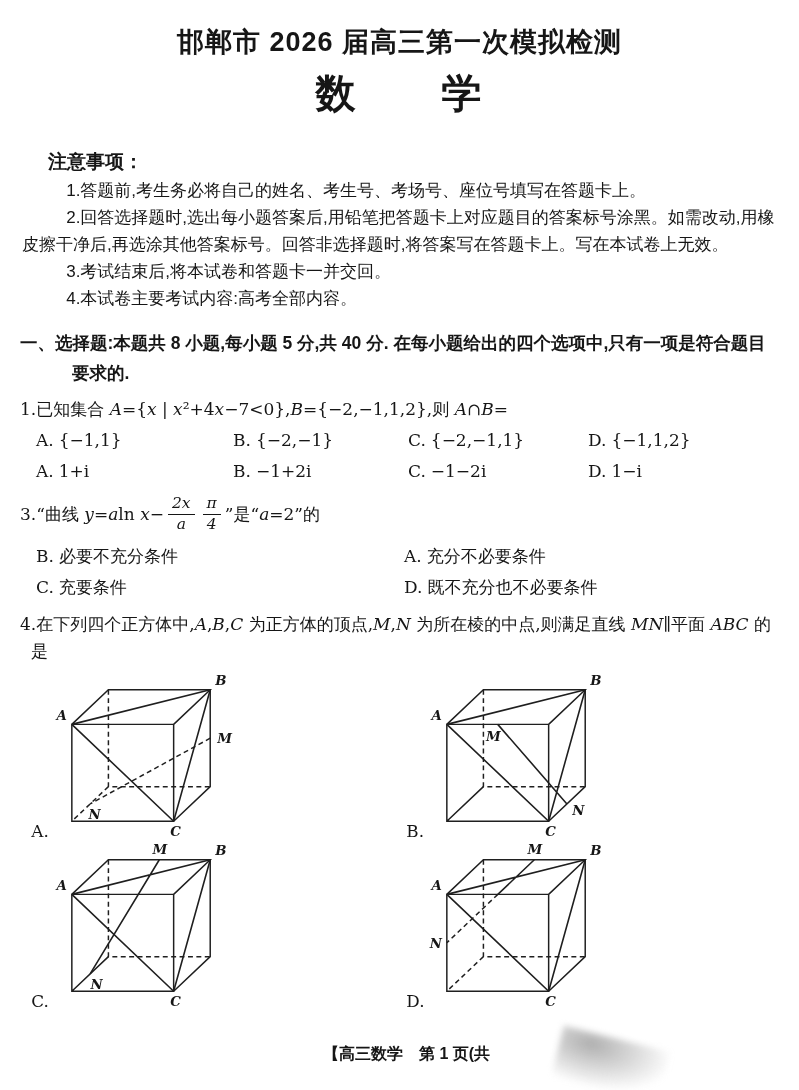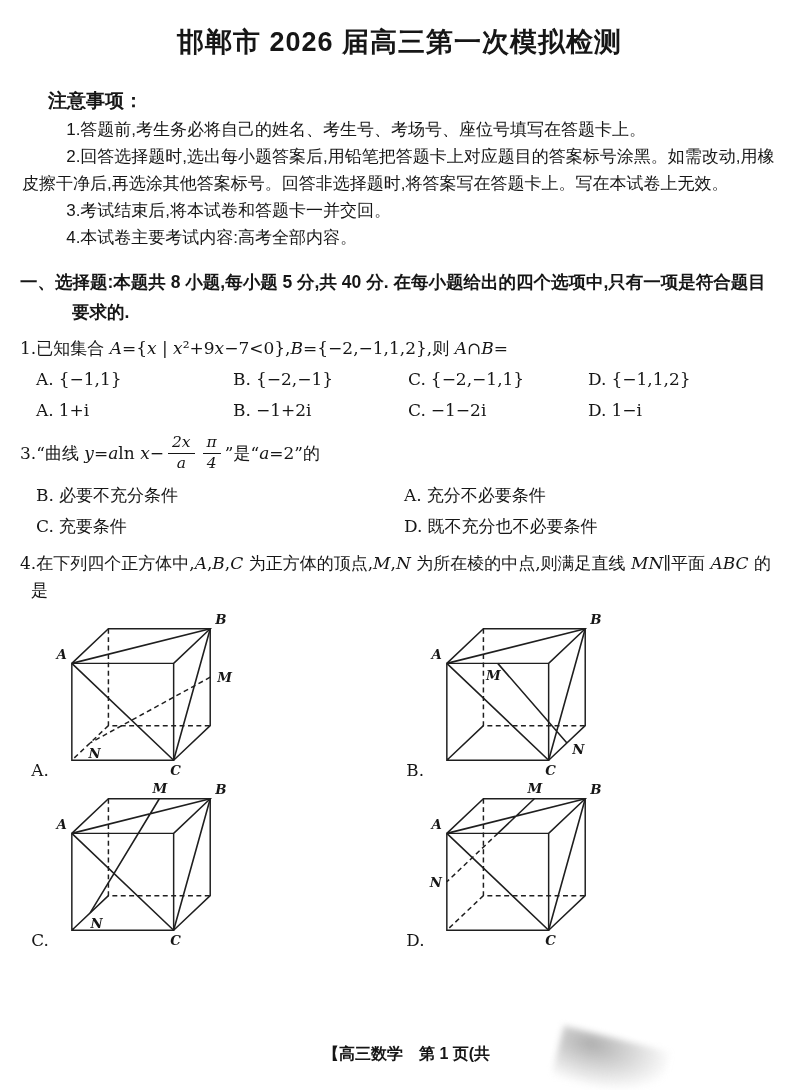--- a/index.html
+++ b/index.html
@@ -74,35 +74,36 @@
     background:radial-gradient(ellipse at 28% 22%,rgba(110,110,110,0.55),rgba(170,170,170,0.25) 55%,rgba(255,255,255,0) 75%);
     filter:blur(3px);transform:rotate(14deg);
   }
 </style>
 </head>
 <body>
 
 <div class="page">
 
   <h1 class="title">邯郸市 2026 届高三第一次模拟检测</h1>
+  <div class="subject">数　　学</div>
 
   <div class="notes">
     <p class="notes-heading">注意事项：</p>
     <div class="notes-body">
       <p class="note">1.答题前,考生务必将自己的姓名、考生号、考场号、座位号填写在答题卡上。</p>
       <p class="note">2.回答选择题时,选出每小题答案后,用铅笔把答题卡上对应题目的答案标号涂黑。如需改动,用橡皮擦干净后,再选涂其他答案标号。回答非选择题时,将答案写在答题卡上。写在本试卷上无效。</p>
       <p class="note">3.考试结束后,将本试卷和答题卡一并交回。</p>
       <p class="note">4.本试卷主要考试内容:高考全部内容。</p>
     </div>
   </div>
 
   <p class="section-heading">一、选择题:本题共 8 小题,每小题 5 分,共 40 分. 在每小题给出的四个选项中,只有一项是符合题目要求的.</p>
 
   <div class="q">
-    <p class="stem"><span>1.已知集合 </span><span class="it">A</span><span>={</span><span class="it">x</span><span> | </span><span class="it">x</span><span>²+9</span><span class="it">x</span><span>−7&lt;0},</span><span class="it">B</span><span>={−2,−1,1,2},则 </span><span class="it">A</span><span>∩</span><span class="it">B</span><span>=</span></p>
+    <p class="stem"><span>1.已知集合 </span><span class="it">A</span><span>={</span><span class="it">x</span><span> | </span><span class="it">x</span><span>²+4</span><span class="it">x</span><span>−7&lt;0},</span><span class="it">B</span><span>={−2,−1,1,2},则 </span><span class="it">A</span><span>∩</span><span class="it">B</span><span>=</span></p>
     <div class="opts4">
       <span><span class="opt-label">A.</span><span class="opt-math">{−1,1}</span></span>
       <span><span class="opt-label">B.</span><span class="opt-math">{−2,−1}</span></span>
       <span><span class="opt-label">C.</span><span class="opt-math">{−2,−1,1}</span></span>
       <span><span class="opt-label">D.</span><span class="opt-math">{−1,1,2}</span></span>
     </div>
   </div>
 
   <div class="q">
     <div class="opts4">

